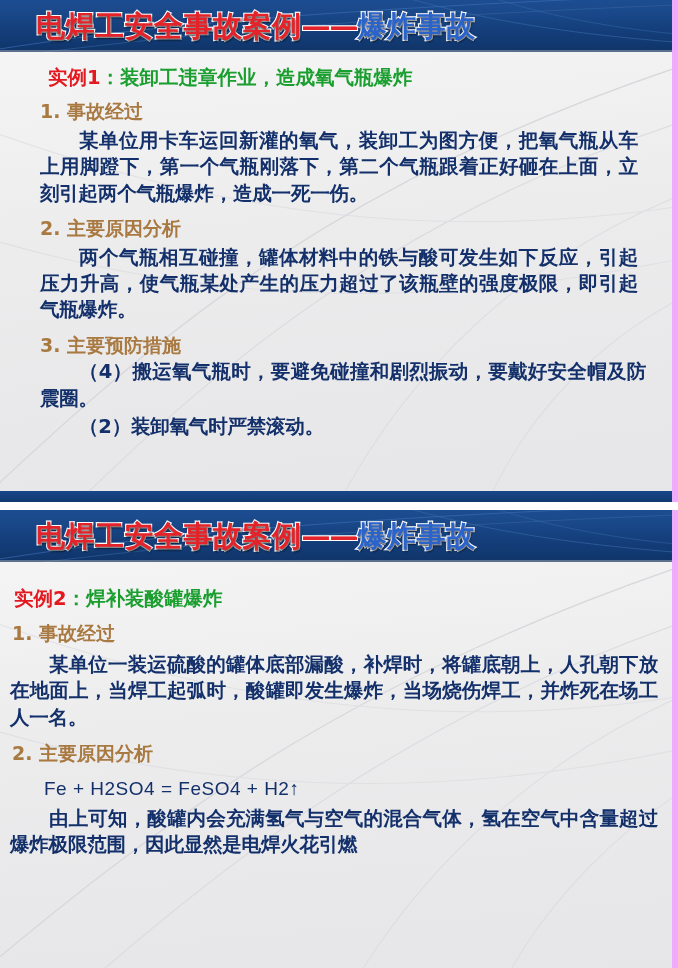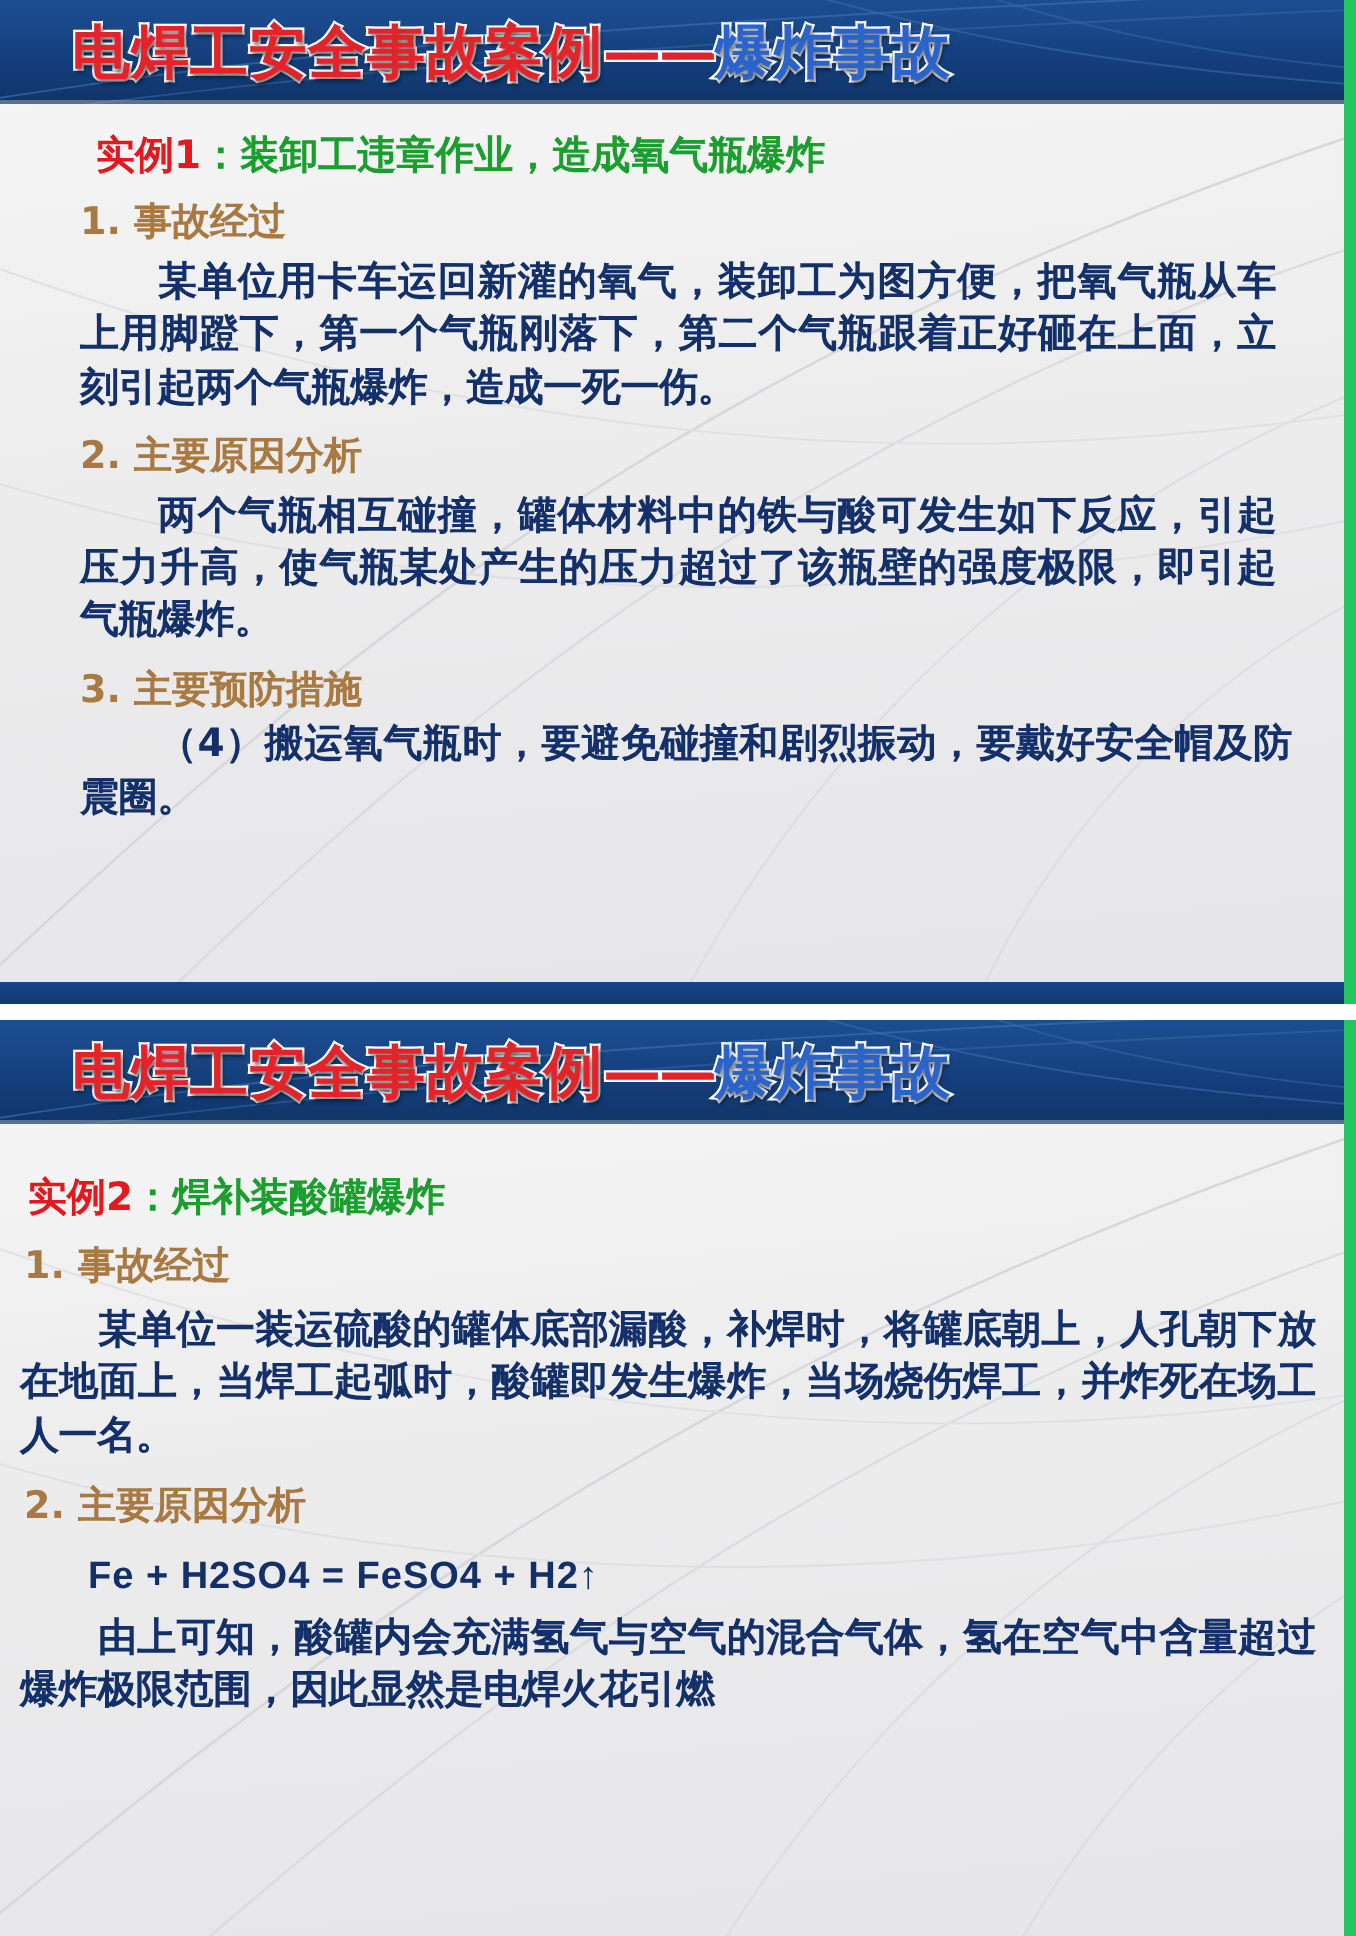--- a/index.html
+++ b/index.html
@@ -11,21 +11,21 @@
     width: 678px;
     height: 968px;
     overflow: hidden;
     font-family: "DejaVu Sans", "Liberation Sans", sans-serif;
   }
 
   .page {
     position: relative;
     width: 678px;
     height: 968px;
-    background: #22c55e;
+    background: #f0abfc;
     overflow: hidden;
   }
 
   
   .slide {
     position: relative;
     width: 672px;
     margin: 0 0 0 0;
     background: #ebebeb;
     overflow: hidden;
@@ -147,21 +147,21 @@
     color: #13306b;
     line-height: 1.35;
     letter-spacing: -0.2px;
     text-align: justify;
     text-justify: inter-character;
   }
   .para.indent { text-indent: 2em; }
 
   .formula {
     font-size: 19px;
-    font-weight: bold;
+    font-weight: normal;
     color: #13306b;
     letter-spacing: .5px;
     font-family: "Liberation Sans", "DejaVu Sans", sans-serif;
   }
 
   
   .s1-body { padding: 14px 26px 0 40px; }
   .s1-body .h-example { margin: 0 0 0 8px; }
   .s1-body .h-section { margin: 9px 0 0 0; }
   .s1-body .para      { margin: 4px 8px 0 0; }
@@ -211,20 +211,21 @@
       </div>
 
       <div class="h-section">1. 事故经过</div>
       <div class="para indent">某单位用卡车运回新灌的氧气，装卸工为图方便，把氧气瓶从车上用脚蹬下，第一个气瓶刚落下，第二个气瓶跟着正好砸在上面，立刻引起两个气瓶爆炸，造成一死一伤。</div>
 
       <div class="h-section">2. 主要原因分析</div>
       <div class="para indent">两个气瓶相互碰撞，罐体材料中的铁与酸可发生如下反应，引起压力升高，使气瓶某处产生的压力超过了该瓶壁的强度极限，即引起气瓶爆炸。</div>
 
       <div class="h-section">3. 主要预防措施</div>
       <div class="para indent sub">（4）搬运氧气瓶时，要避免碰撞和剧烈振动，要戴好安全帽及防震圈。</div>
+      <div class="para indent sub">（2）装卸氧气时严禁滚动。</div>
 
     </div>
 
     <div class="footer-strip"></div>
   </div>
 
   <div class="slide-gap"></div>
 
   <div class="slide slide-2">
 

